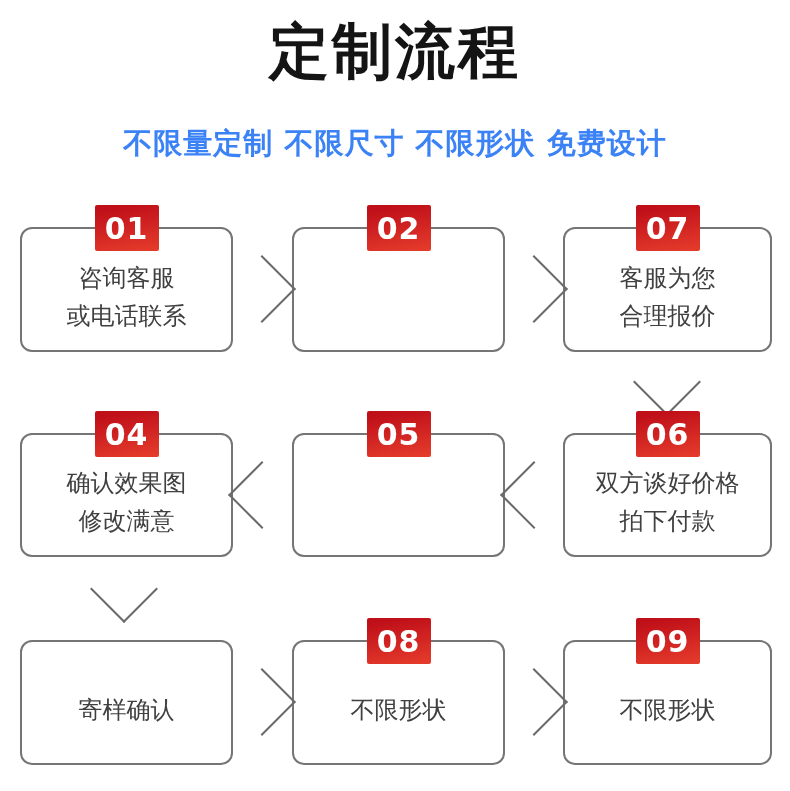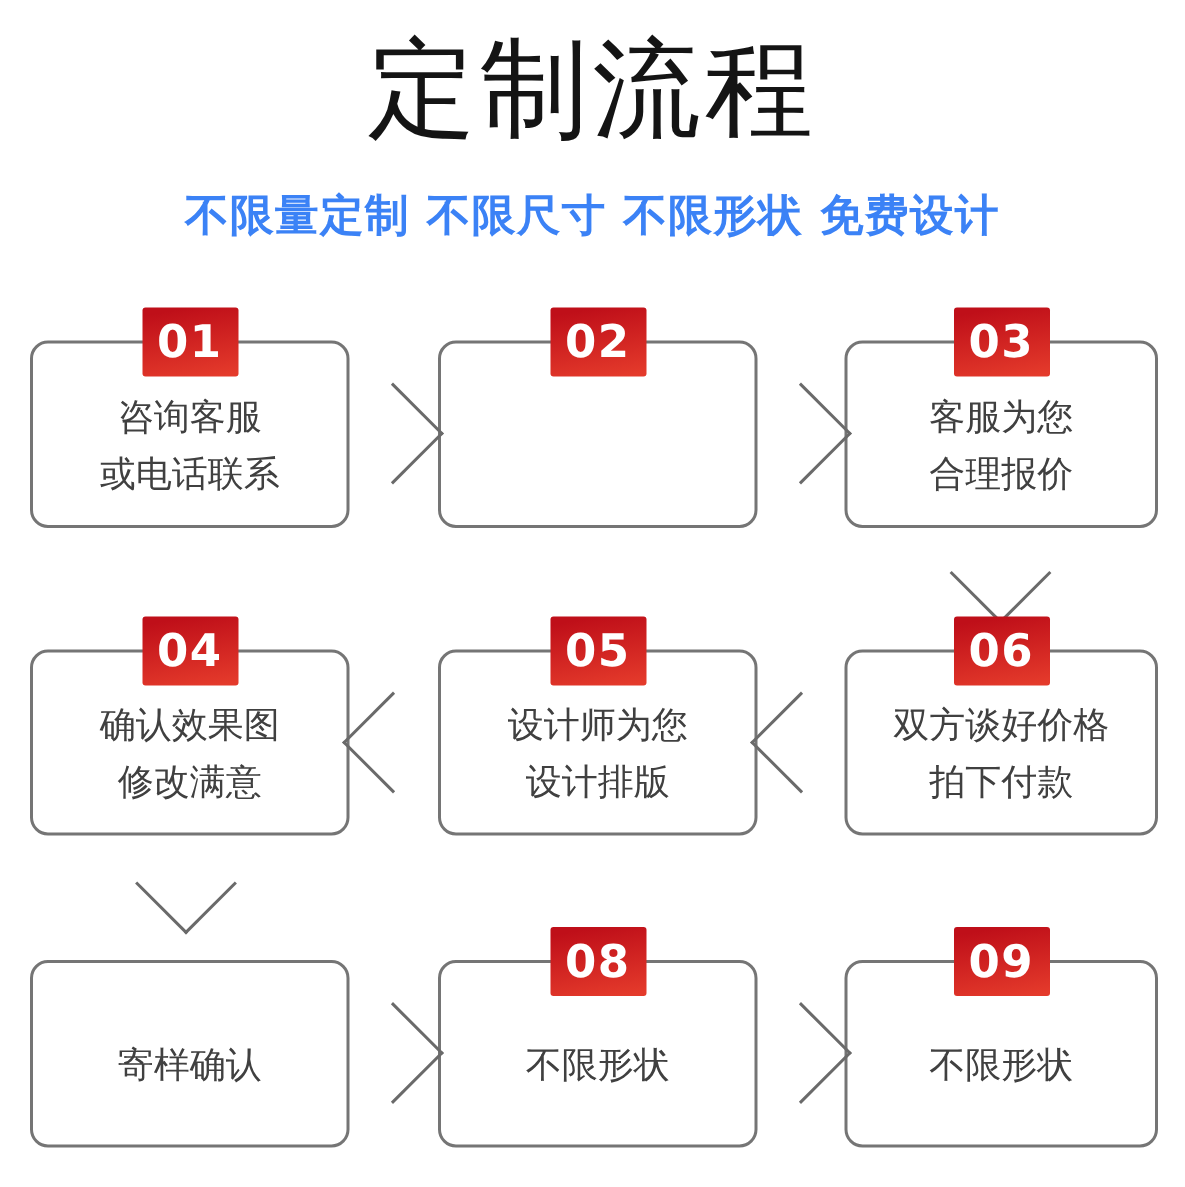--- a/index.html
+++ b/index.html
@@ -15,22 +15,22 @@
   body{font-family:"DejaVu Sans","Liberation Sans",sans-serif;}
   .canvas{
     position:relative;
     width:790px;height:791px;
     background:#ffffff;
     overflow:hidden;
   }
   .title{
     position:absolute;top:14px;left:0;width:100%;
     text-align:center;
-    font-size:72px;line-height:1.25;
-    font-weight:400;
+    font-size:60px;line-height:1.25;
+    font-weight:700;
     letter-spacing:3px;
     color:var(--title);
   }
   .subtitle{
     position:absolute;top:126px;left:0;width:100%;
     text-align:center;
     font-size:29px;line-height:1.2;
     font-weight:600;
     letter-spacing:1px;
     color:#3b82f6;
@@ -93,39 +93,37 @@
     <div class="card-text">咨询客服
 或电话联系</div>
   </div>
   <div class="card c2 r1">
     <div class="badge">
       <span class="badge-num">02</span>
     </div>
   </div>
   <div class="card c3 r1">
     <div class="badge">
-      <span class="badge-num">03</span>
+      <span class="badge-num">07</span>
     </div>
     <div class="card-text">客服为您
 合理报价</div>
   </div>
 
   <div class="card c1 r2">
     <div class="badge">
       <span class="badge-num">04</span>
     </div>
     <div class="card-text">确认效果图
 修改满意</div>
   </div>
   <div class="card c2 r2">
     <div class="badge">
       <span class="badge-num">05</span>
     </div>
-    <div class="card-text">设计师为您
-设计排版</div>
   </div>
   <div class="card c3 r2">
     <div class="badge">
       <span class="badge-num">06</span>
     </div>
     <div class="card-text">双方谈好价格
 拍下付款</div>
   </div>
 
   <div class="card c1 r3">

